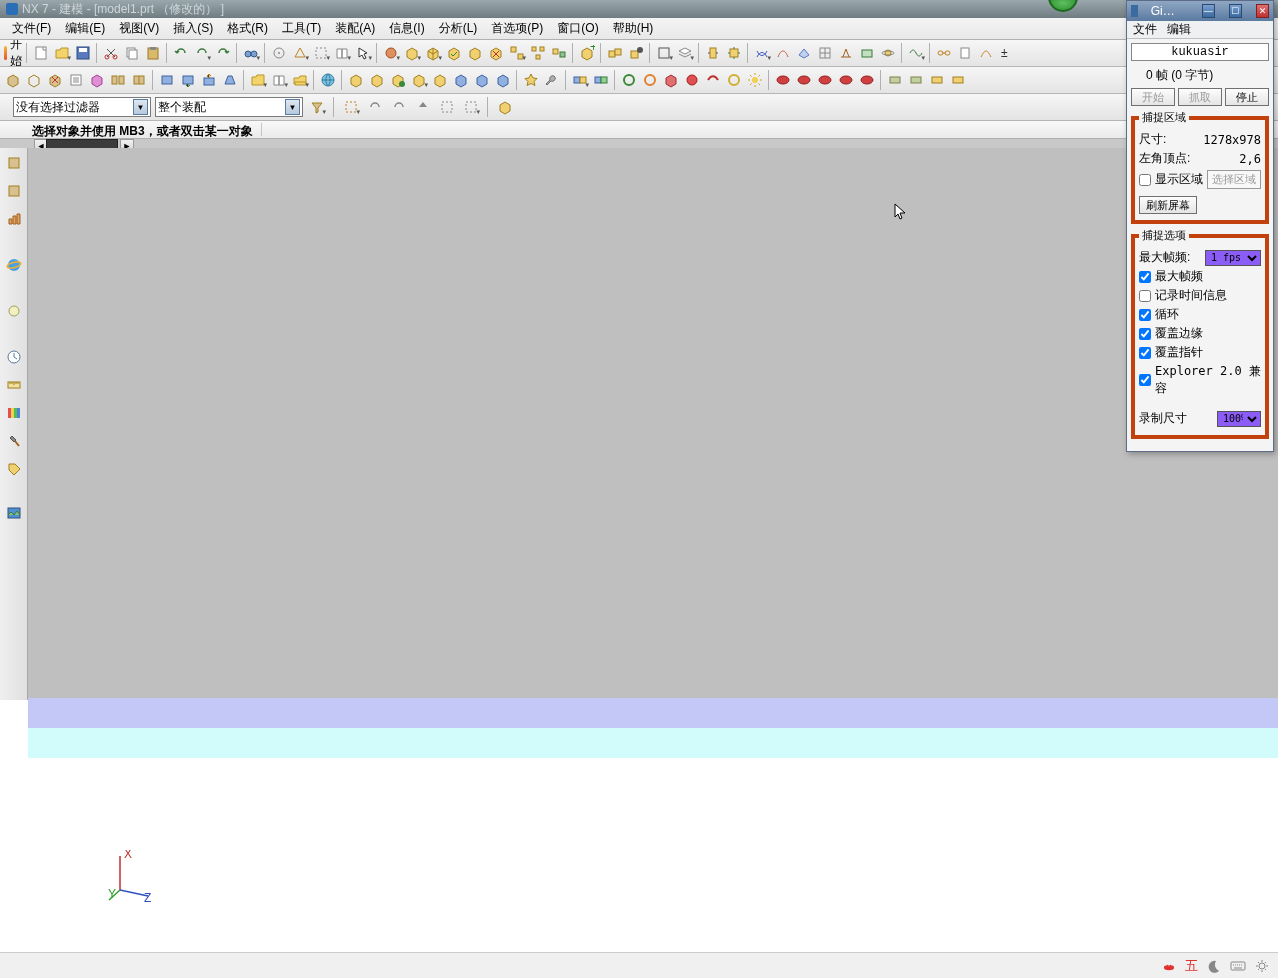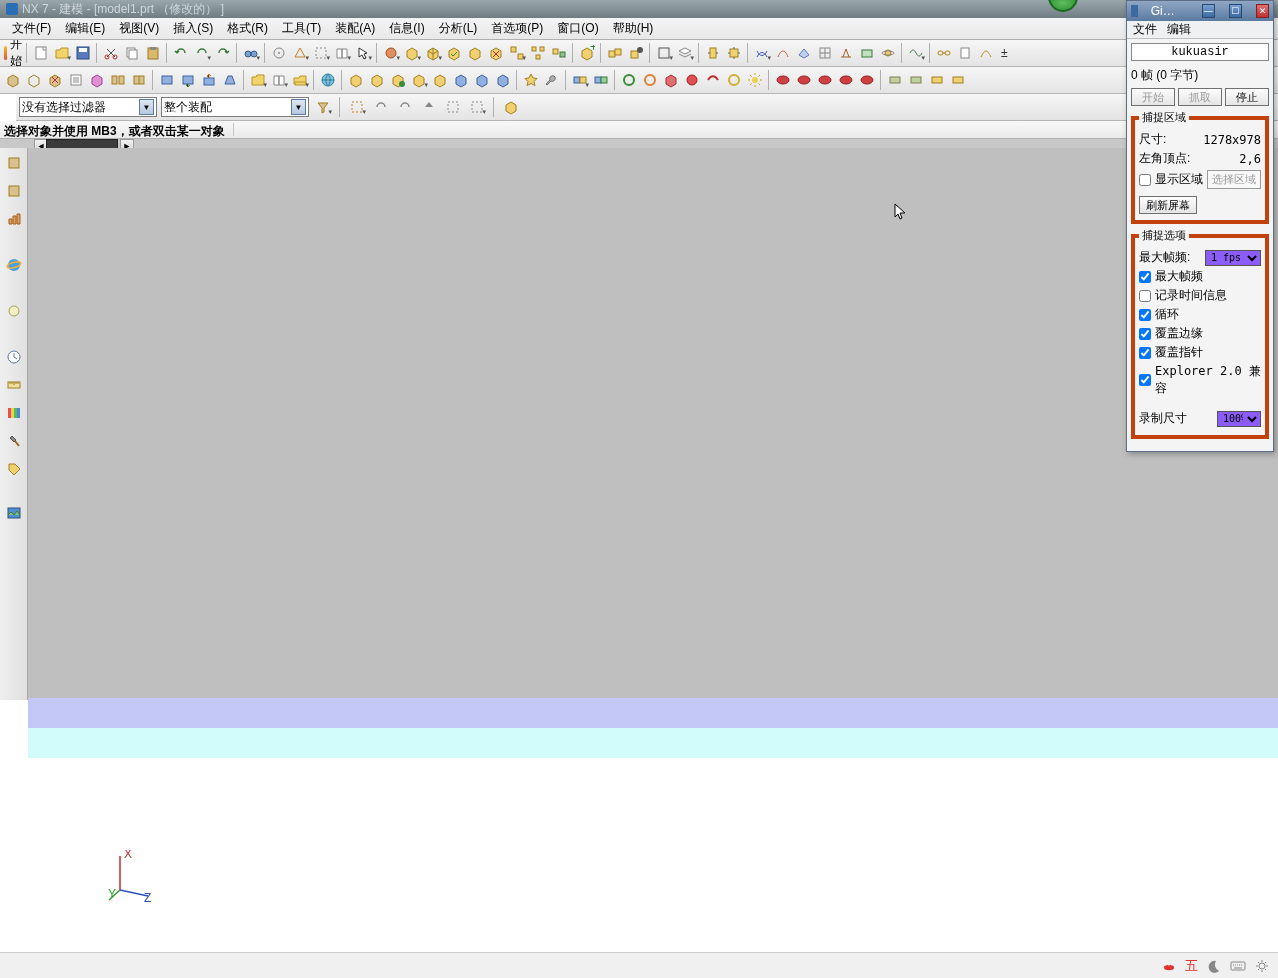--- a/index.html
+++ b/index.html
@@ -6,25 +6,25 @@
 body { width:1278px; height:978px; background:#fff; position:relative; overflow:hidden; }
 .titlebar { height:18px; background:linear-gradient(#9aa7ad,#6f7d83); color:#cdd6da; padding:2px 6px; font-size:11px; display:flex; align-items:center; gap:4px; }
 .titlebar .tb-icon { width:12px; height:12px; background:#2a6fb5; border-radius:2px; }
 .menubar { height:22px; background:linear-gradient(#f4f4f4,#e8e8e8); border-bottom:1px solid #b0b0b0; display:flex; align-items:center; padding:0 4px; gap:2px; }
 .menu-item { padding:2px 6px; cursor:default; }
 .toolbar { height:27px; background:linear-gradient(#f6f6f6,#e4e4e4); border-bottom:1px solid #b5b5b5; display:flex; align-items:center; padding:0 3px; gap:1px; overflow:hidden; }
 .tbtn { width:20px; height:20px; border:1px solid transparent; display:flex; align-items:center; justify-content:center; font-size:10px; cursor:default; position:relative; flex-shrink:0; }
 .tbtn.dd::after { content:"▾"; font-size:7px; position:absolute; right:0; bottom:0; color:#555; }
 .sep { width:2px; height:20px; border-left:1px solid #b0b0b0; margin:0 2px; flex-shrink:0; }
 .ico { width:16px; height:16px; display:block; }
-.filter-row { height:27px; background:linear-gradient(#f6f6f6,#e4e4e4); border-bottom:1px solid #b5b5b5; display:flex; align-items:center; padding:0 3px; gap:4px;margin-left:16px; }
+.filter-row { height:27px; background:linear-gradient(#f6f6f6,#e4e4e4); border-bottom:1px solid #b5b5b5; display:flex; align-items:center; padding:0 13px; gap:4px; }
 .combo { height:20px; background:#fff; border:1px solid #7b7b7b; display:flex; align-items:center; padding:0 2px; font-size:11px; }
 .combo .drop { width:15px; height:16px; background:linear-gradient(#dfe7f0,#b5c8de); border:1px solid #5a7aa0; display:flex; align-items:center; justify-content:center; font-size:8px; margin-left:auto; }
 .prompt-bar { height:18px; background:linear-gradient(#f8f8f8,#eaeaea); border-bottom:1px solid #b0b0b0; padding:2px 4px; font-size:11px; font-weight:bold; display:flex; }
-.prompt-bar .psec { border-right:1px solid #c6c6c6; padding-right:8px; }
+.prompt-bar .psec { border-right:1px solid #c6c6c6; padding-right:8px;margin-left:28px; }
 .tab-arrow { width:14px; height:14px; background:linear-gradient(#f2f2f2,#d5d5d5); border:1px solid #9a9a9a; display:flex; align-items:center; justify-content:center; font-size:9px; position:absolute; }
 .tab-well { position:absolute; left:46px; width:72px; height:14px; background:#3b3b3b; border:1px solid #222; }
 .left-rail { position:absolute; left:0; top:148px; width:28px; bottom:278px; background:linear-gradient(90deg,#efefef,#e0e0e0); border-right:1px solid #a8a8a8; display:flex; flex-direction:column; align-items:center; padding-top:4px; gap:6px; }
 .rail-btn { width:22px; height:22px; border:1px solid transparent; display:flex; align-items:center; justify-content:center; }
 .viewport { position:absolute; left:28px; top:148px; right:0; bottom:278px; background:#bfbfbf; }
 .cursor { position:absolute; font-size:16px; color:#000; }
 .band-lav { position:absolute; left:28px; right:0; height:30px; top:698px; background:#c4c8f7; }
 .band-cyan { position:absolute; left:28px; right:0; height:30px; top:728px; background:#d2fbfb; }
 .white-area { position:absolute; left:28px; right:0; top:758px; bottom:26px; background:#fff; }
 .triad { position:absolute; left:80px; bottom:50px; width:44px; height:52px; }
@@ -33,21 +33,21 @@
 
 .gif-panel { position:absolute; right:4px; top:0; width:148px; background:#f4f4f4; border:1px solid #5b6c84; box-shadow:2px 2px 6px rgba(0,0,0,.3); font-size:11px; }
 .gif-title { height:20px; background:linear-gradient(#8fa7c4,#5b7aa0); color:#fff; display:flex; align-items:center; padding:0 4px; gap:13px; }
 .gif-title .win-btn { width:22px; height:14px; margin-left:1px; display:flex; align-items:center; justify-content:center; font-size:9px; color:#fff; }
 .gif-title .min { background:linear-gradient(#7aa0d0,#3a6aa0); border:1px solid #2a4a70; }
 .gif-title .max { background:linear-gradient(#7aa0d0,#3a6aa0); border:1px solid #2a4a70; }
 .gif-title .close { background:linear-gradient(#e07070,#c03030); border:1px solid #802020; }
 .gif-menus { height:18px; background:#eef0f2; border-bottom:1px solid #c0c0c0; display:flex; align-items:center; padding:0 6px; gap:10px; }
 .gif-body { padding:4px 4px 8px; background:#f4f4f4; }
 .gif-input { width:100%; height:18px; border:1px solid #888; background:#fff; text-align:center; margin-bottom:4px; padding:1px; font-family:Liberation Mono, monospace; }
-.gif-status { margin:2px 0 4px; }
+.gif-status { margin:2px 15px 4px; }
 .gif-fieldset { border:4px solid #c2410c; margin:4px 0; padding:4px 4px 6px; position:relative; }
 .gif-fieldset legend { padding:0 3px; background:#f4f4f4; font-size:11px; }
 .gif-row { display:flex; justify-content:space-between; align-items:center; margin:2px 0; }
 .gif-btn { height:18px; border:1px solid #707070; background:linear-gradient(#fdfdfd,#e5e5e5); padding:0 6px; font-size:11px; cursor:default; }
 .gif-btn.disabled { color:#999; }
 .gif-btn-row { display:flex; gap:3px; margin:3px 0; }
 .gif-btn-row .gif-btn { flex:1; }
 .gif-check { display:flex; align-items:center; gap:4px; margin:2px 0; font-size:11px; }
 .gif-check input { width:12px; height:12px; }
 .gif-sel { height:16px; border:1px solid #555; background:#8b5cf6; font-size:10px; font-family:monospace; padding:0 1px; }

